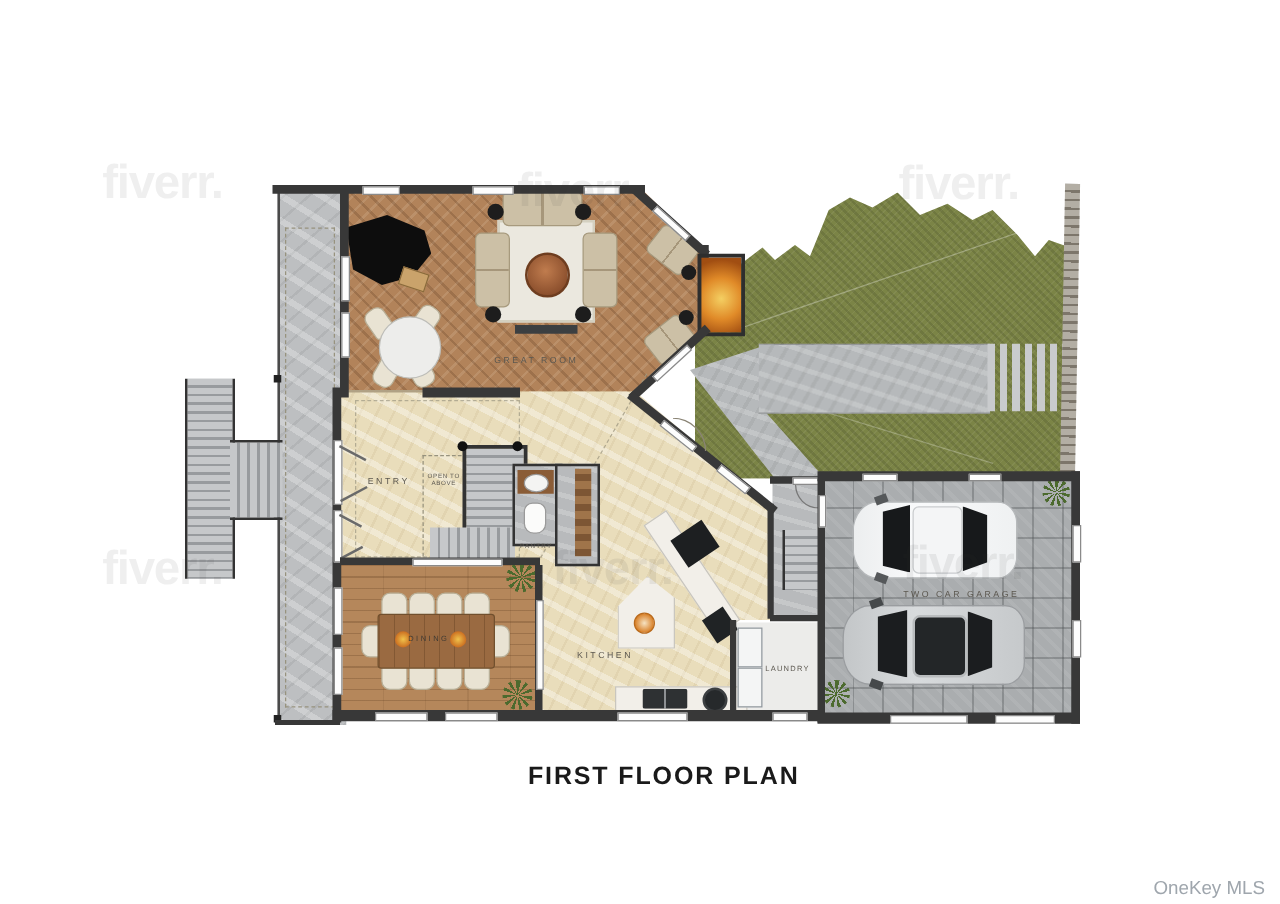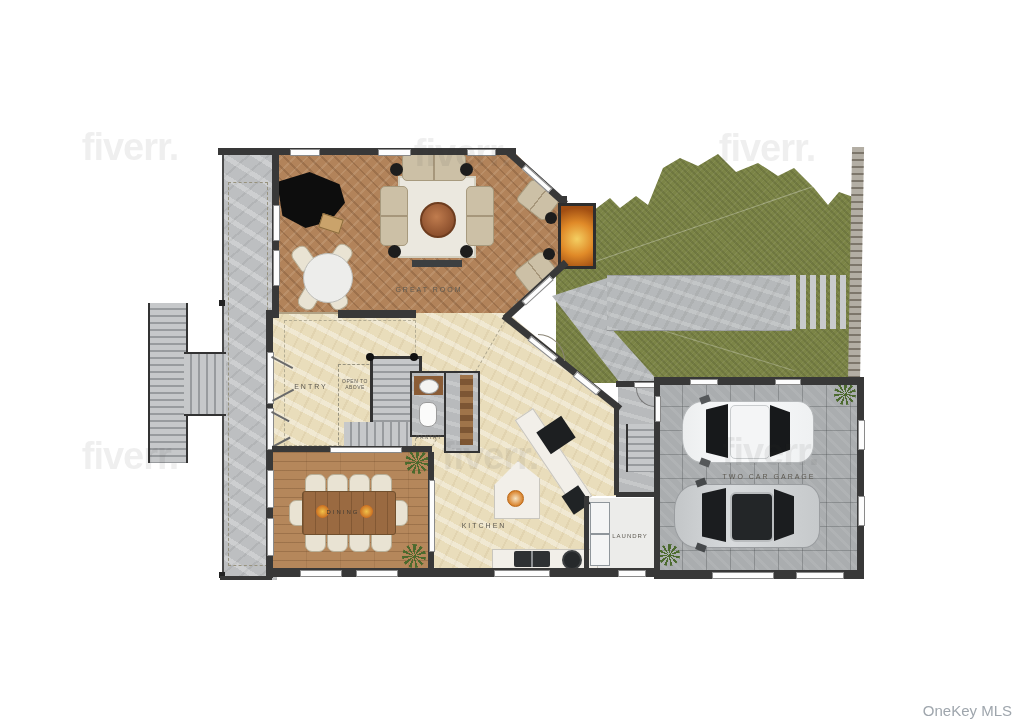--- a/index.html
+++ b/index.html
@@ -256,14 +256,15 @@
   <div class="abs lbl" style="left:630px;top:536px;font-size:6px;letter-spacing:1px;">LAUNDRY</div>
   <div class="abs lbl" style="left:769px;top:476px;">TWO CAR GARAGE</div>
 
   <div class="abs wm" style="left:130px;top:147px;">fiverr.</div>
   <div class="abs wm" style="left:462px;top:153px;">fiverr.</div>
   <div class="abs wm" style="left:767px;top:148px;">fiverr.</div>
   <div class="abs wm" style="left:130px;top:456px;">fiverr.</div>
   <div class="abs wm" style="left:490px;top:456px;">fiverr.</div>
   <div class="abs wm" style="left:770px;top:452px;">fiverr.</div>
 
+  <div class="abs" style="left:531px;top:622px;transform:translate(-50%,-50%);font-size:20px;font-weight:bold;letter-spacing:1.5px;color:#1a1a1a;white-space:nowrap;">FIRST FLOOR PLAN</div>
   <div class="abs" style="right:12px;bottom:4px;font-size:15px;color:#9fa6ad;">OneKey MLS</div>
 </div>
 
 </body></html>

